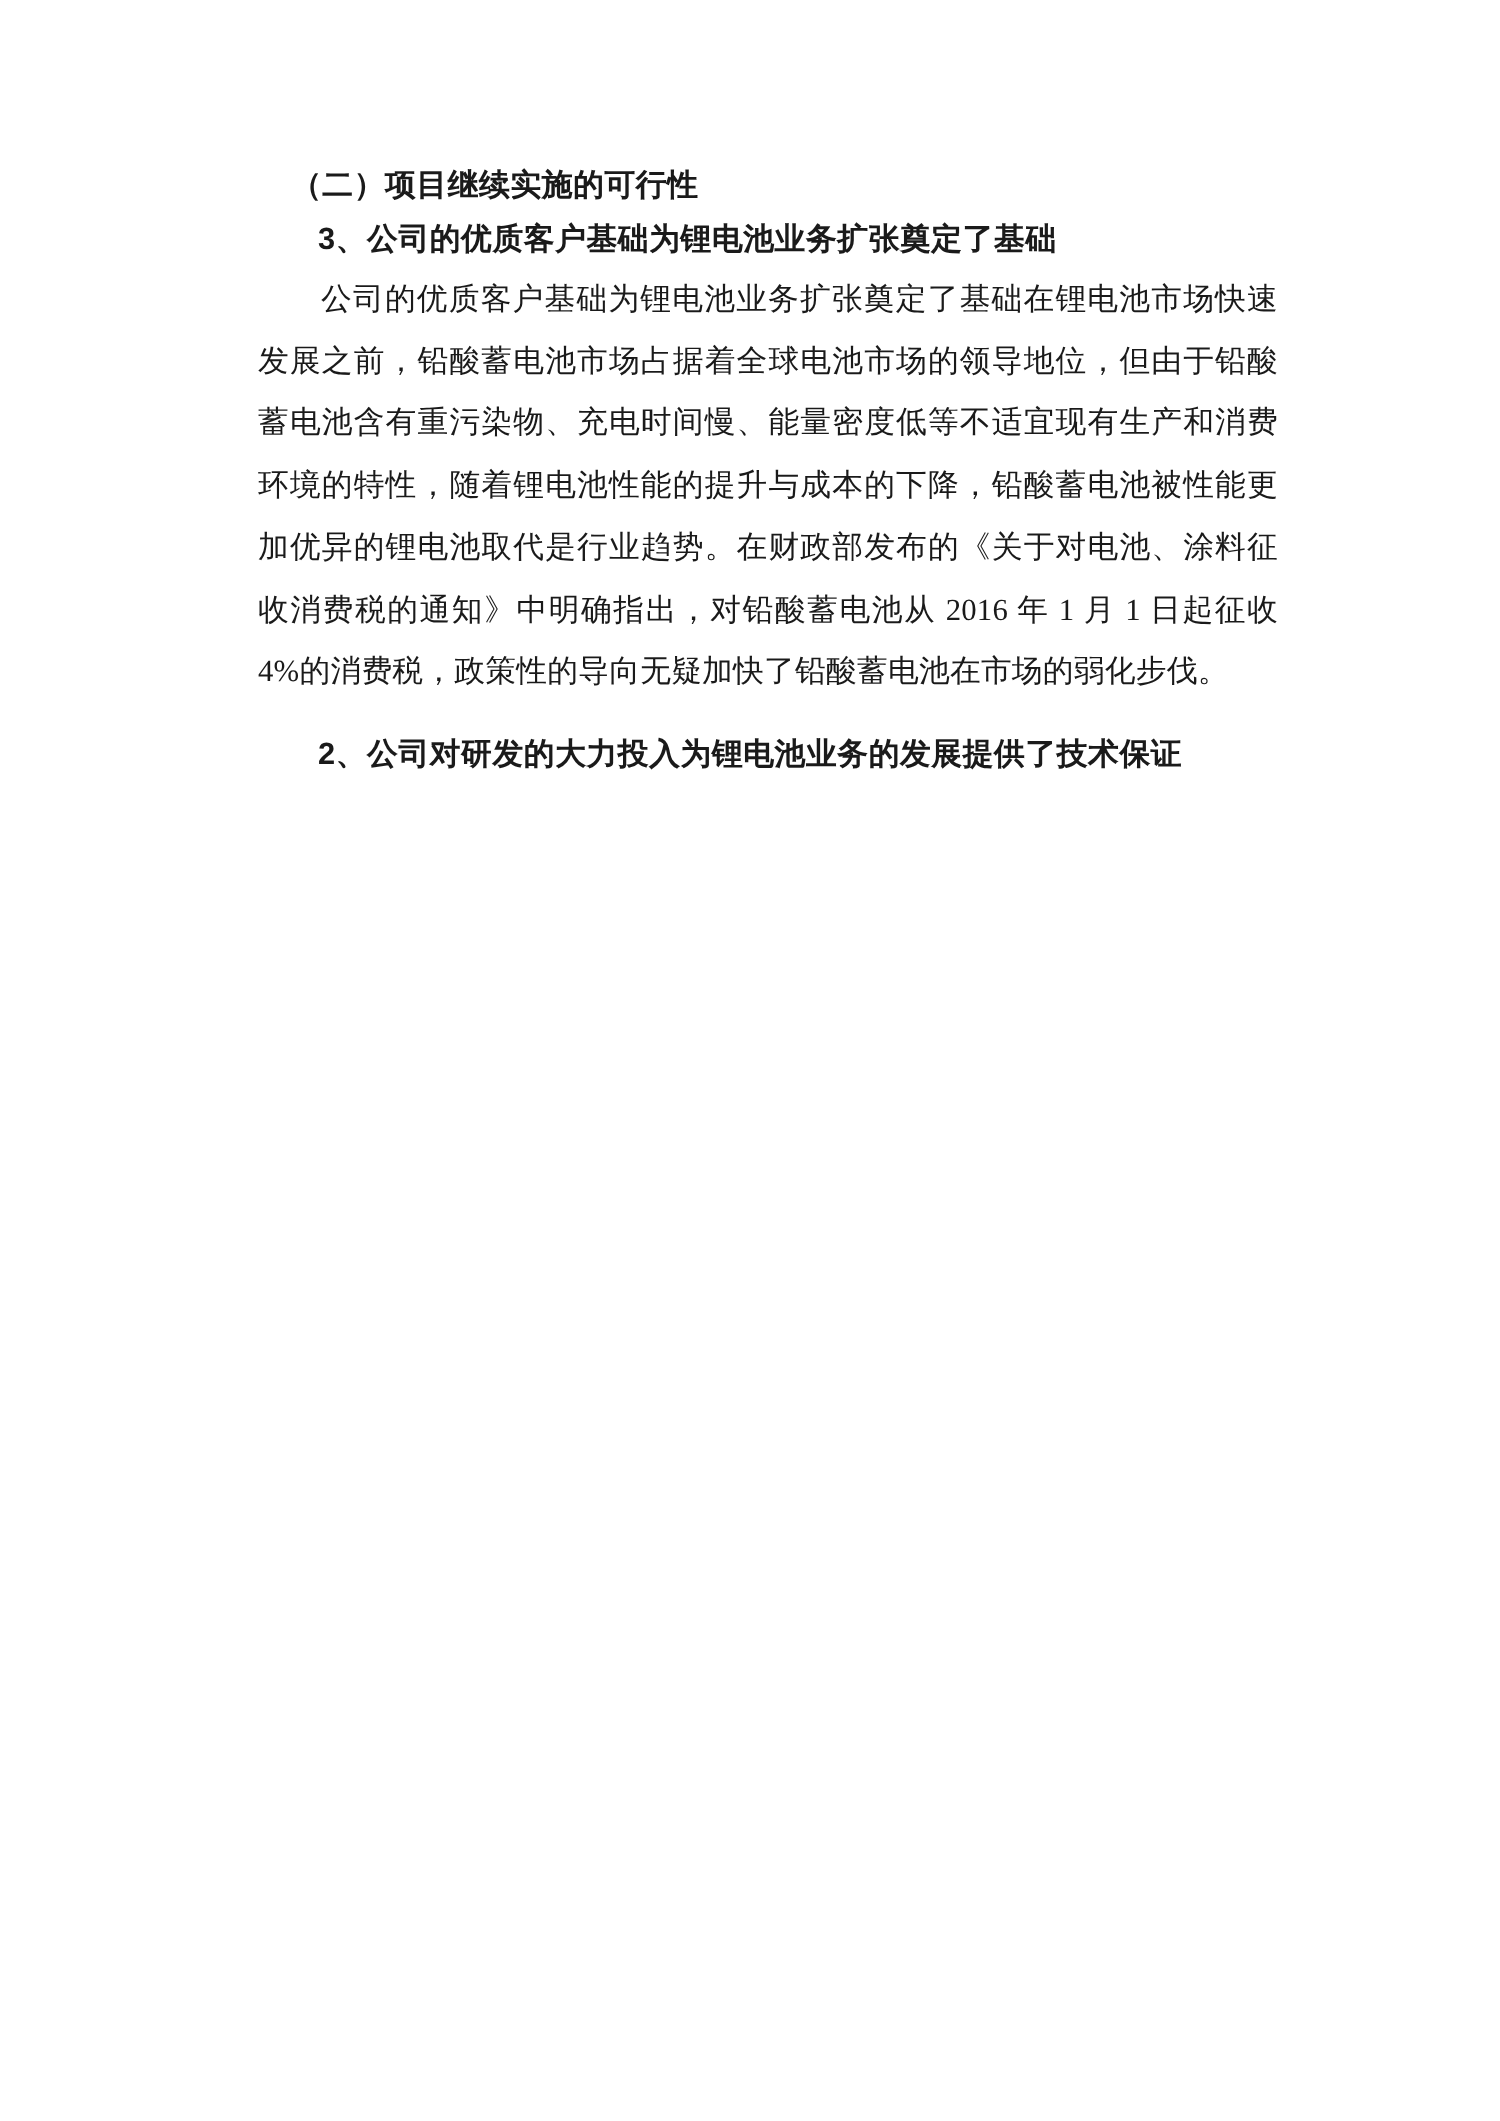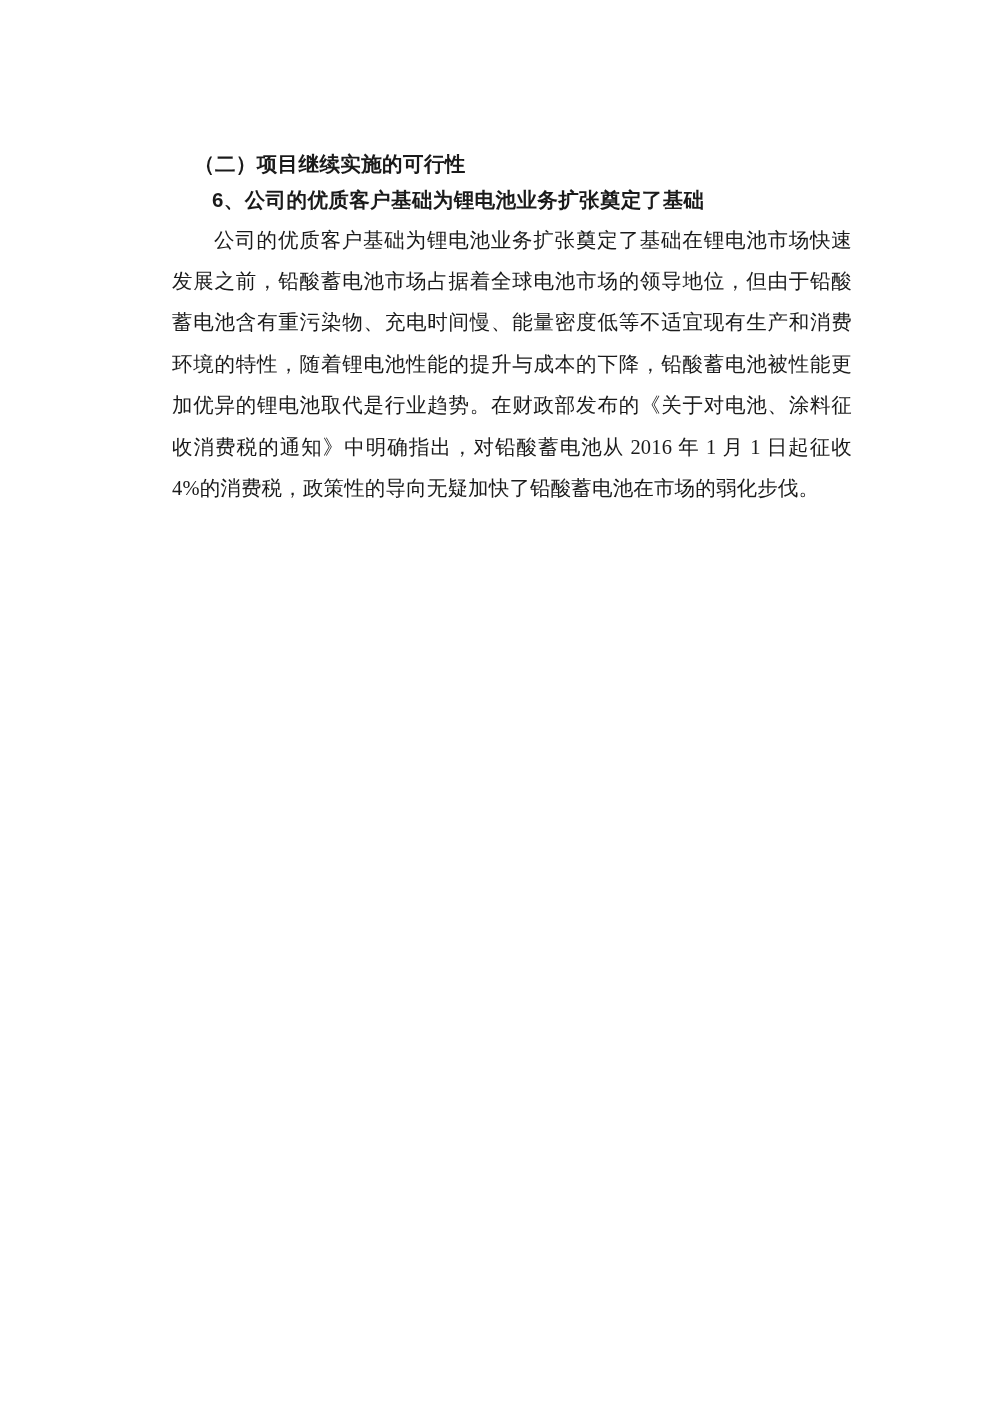--- a/index.html
+++ b/index.html
@@ -13,21 +13,20 @@
     background: #ffffff;
     margin: 0 auto;
     position: relative;
     box-sizing: border-box;
     padding: 108px 148px 80px 172px;
     font-family: "Liberation Serif", "DejaVu Serif", serif;
     color: #1a1a1a;
   }
   .doc-body {
     width: 100%;
-    margin-top: 40px;
   }
   h2.heading {
     font-family: "Liberation Sans", "DejaVu Sans", sans-serif;
     font-weight: bold;
     font-size: 20.5px;
     line-height: 1.55;
     margin: 0 0 4px 0;
     letter-spacing: 0.4px;
     text-indent: 0;
   }
@@ -58,23 +57,24 @@
   }
 </style>
 </head>
 <body>
 
 <div class="page">
   <div class="doc-body">
 
     <h2 class="heading sec-title">（二）项目继续实施的可行性</h2>
 
-    <h2 class="heading sub-title">6、公司的优质客户基础为锂电池业务扩张奠定了基础</h2>
+    <h2 class="heading sub-title">3、公司的优质客户基础为锂电池业务扩张奠定了基础</h2>
 
     <p class="para">公司的优质客户基础为锂电池业务扩张奠定了基础在锂电池市场快速发展之前，铅酸蓄电池市场占据着全球电池市场的领导地位，但由于铅酸蓄电池含有重污染物、充电时间慢、能量密度低等不适宜现有生产和消费环境的特性，随着锂电池性能的提升与成本的下降，铅酸蓄电池被性能更加优异的锂电池取代是行业趋势。在财政部发布的《关于对电池、涂料征收消费税的通知》中明确指出，对铅酸蓄电池从 2016 年 1 月 1 日起征收 4%的消费税，政策性的导向无疑加快了铅酸蓄电池在市场的弱化步伐。</p>
 
 
+    <h2 class="heading sub-title">2、公司对研发的大力投入为锂电池业务的发展提供了技术保证</h2>
 
 
 
 
   </div>
 </div>
 
 </body></html>

